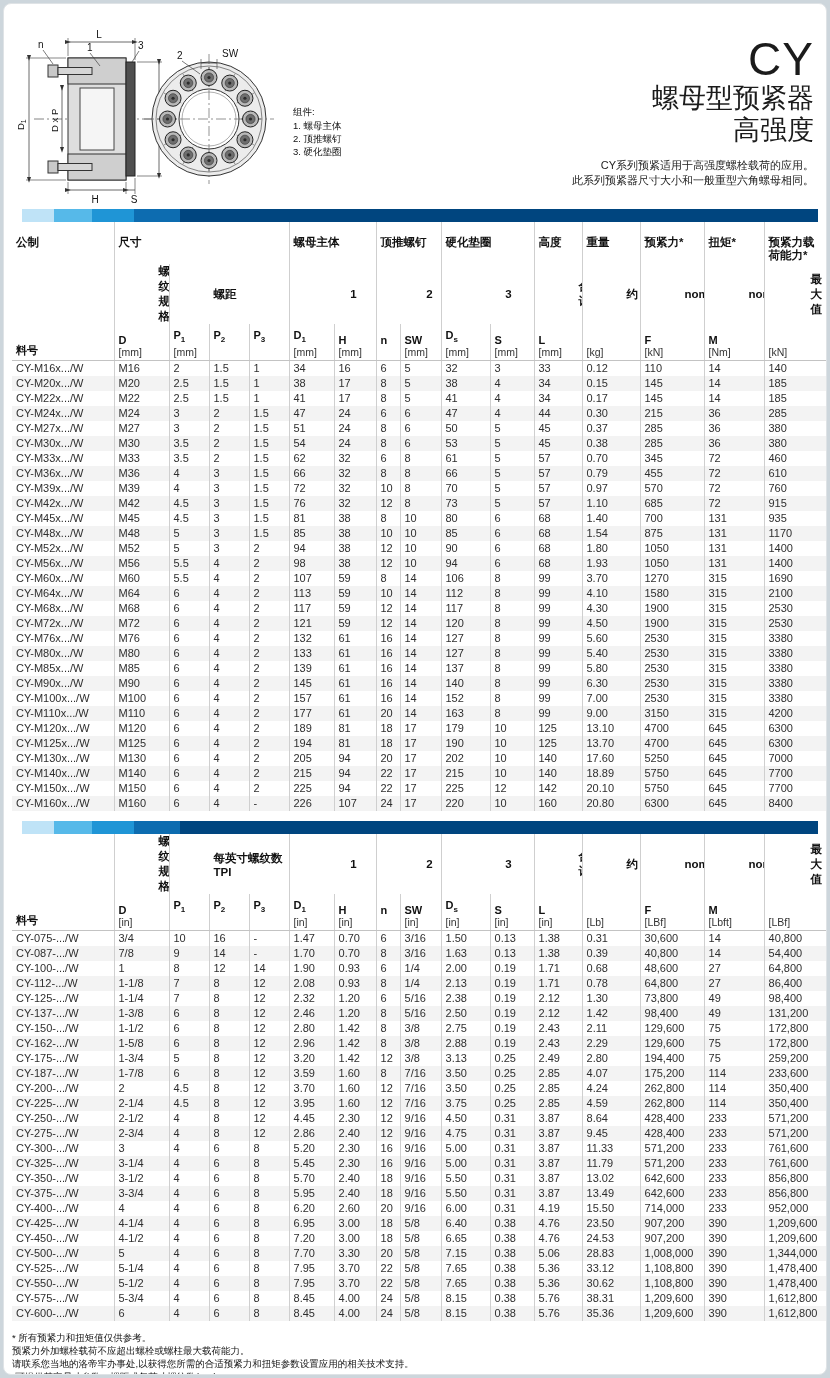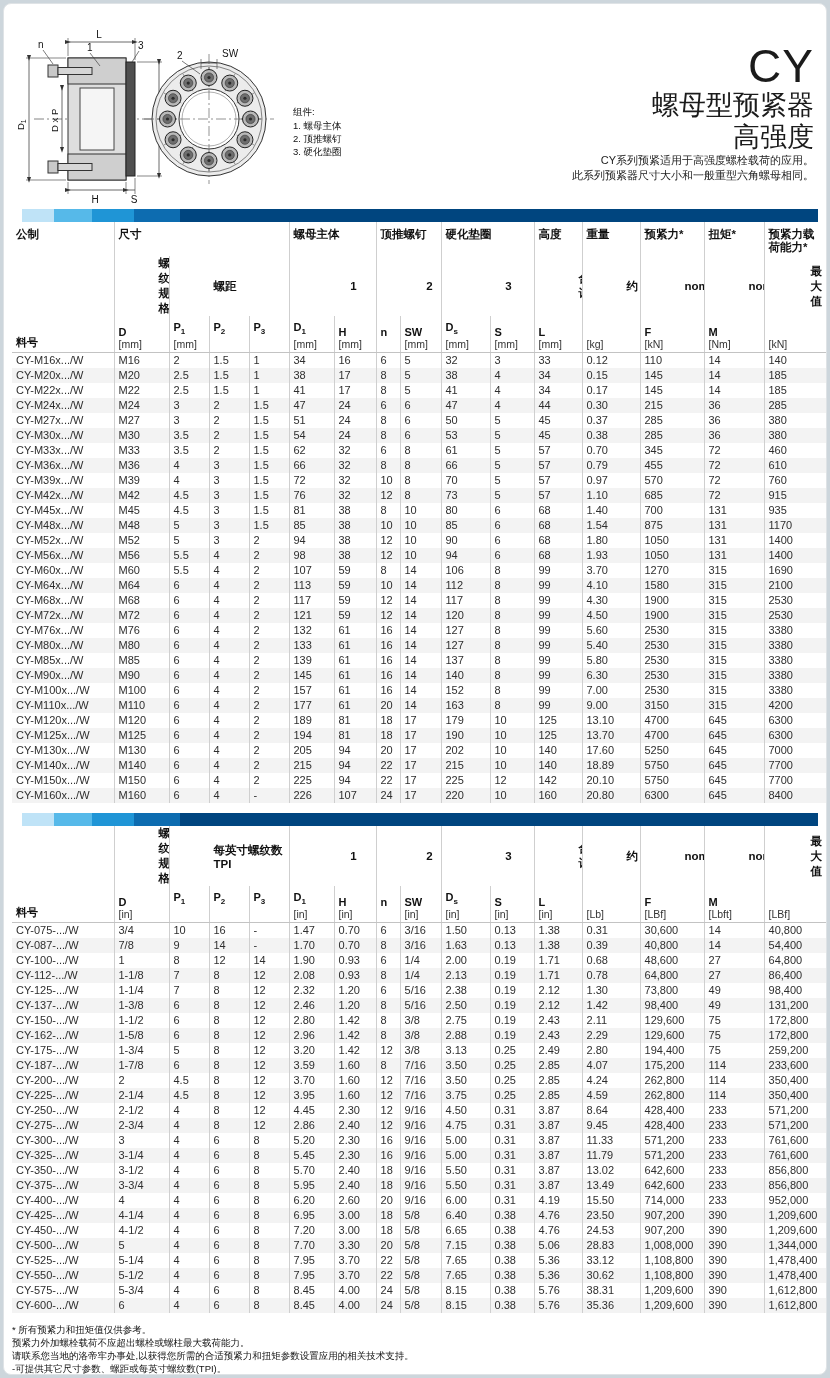--- a/index.html
+++ b/index.html
@@ -3,37 +3,37 @@
 <meta charset="utf-8">
 <style>
   html,body{margin:0;padding:0;width:830px;height:1378px;background:#cdd6dc;
     font-family:"Liberation Sans", sans-serif;-webkit-font-smoothing:antialiased;}
   .page{position:absolute;left:3px;top:3px;right:3px;bottom:3px;background:#ffffff;
     border-radius:8px;border:1px solid #dfe3e6;overflow:hidden;}
   
   .top{position:relative;height:205px;}
   .diagram{position:absolute;left:6px;top:18px;}
   .titleblock{position:absolute;right:12px;top:32px;text-align:right;color:#1b1b1b;}
-  .title-main{font-size:46px;line-height:46px;font-weight:400;letter-spacing:1px;margin-top:7px;}
+  .title-main{font-size:46px;line-height:46px;font-weight:400;letter-spacing:1px;}
   .title-sub{font-size:27px;line-height:32px;font-weight:400;}
-  .title-desc{font-size:11px;line-height:15px;color:#222;}
+  .title-desc{margin-top:12px;font-size:11px;line-height:15px;color:#222;}
   
   .tablewrap{margin:0 8px 10px 8px;}
   .bluebar{height:13px;background:linear-gradient(90deg,
      #ffffff 0px,#ffffff 10px,
      #bfe3f7 10px,#bfe3f7 42px,
      #56b9e9 42px,#56b9e9 80px,
      #1f95d6 80px,#1f95d6 122px,
      #0d6cb0 122px,#0d6cb0 168px,
      #00457f 168px);}
   table.spec{width:814px;border-collapse:collapse;table-layout:fixed;font-size:11px;color:#2e2e2e;}
   table.spec th, table.spec td{padding:0 2px 0 4px;border-left:1px solid #cfcfcf;overflow:hidden;}
   table.spec th:first-child, table.spec td:first-child{border-left:none;}
   table.spec thead th{text-align:left;font-weight:bold;color:#111;}
-  tr.growp th{vertical-align:top;padding-top:6px;font-size:11.5px;height:28px;line-height:13px;}
+  tr.growp th{vertical-align:top;padding-top:14px;font-size:11.5px;height:28px;line-height:13px;}
   tr.subrow th{height:20px;font-size:11.5px;vertical-align:middle;padding-left:44px;}
   tr.subrow th.ctr{text-align:center;}
   tr.colrow th{vertical-align:bottom;padding-bottom:2px;border-bottom:1px solid #c3c3c3;height:34px;}
   .cmain{font-weight:bold;font-size:11px;line-height:12px;min-height:12px;}
   .cmain sub{font-size:8px;}
   .cunit{font-weight:normal;font-size:10.5px;line-height:12px;color:#333;}
   table.spec tbody td{height:15px;line-height:15px;white-space:nowrap;}
   table.spec tbody tr:nth-child(even) td{background:#f3f3f3;}
   
   .notes{margin:8px 8px 0 8px;font-size:9.5px;line-height:13px;color:#111;}

